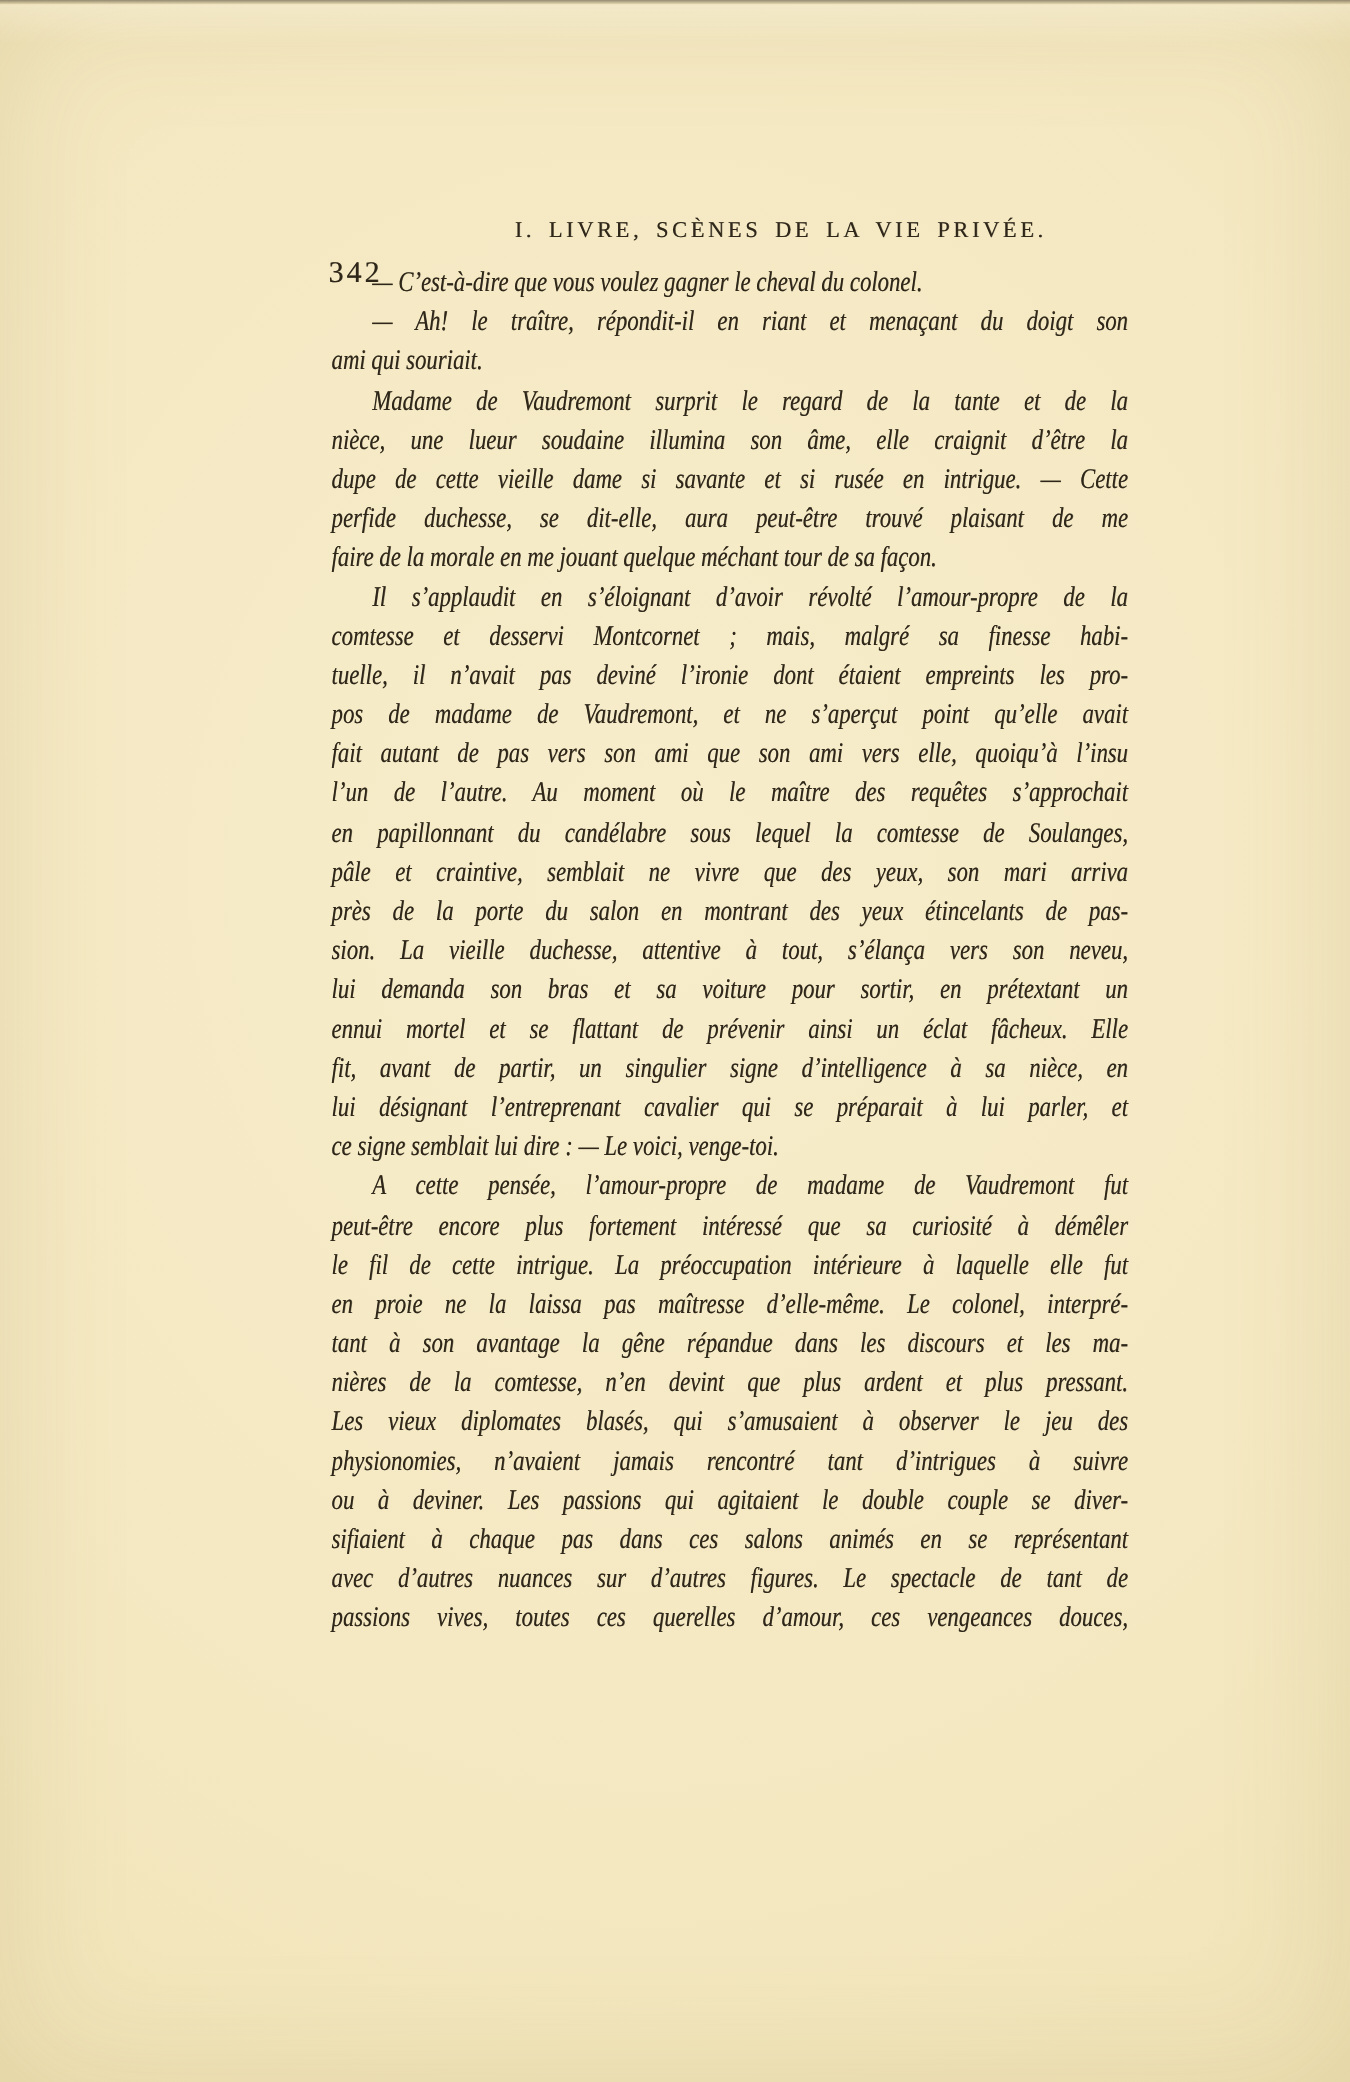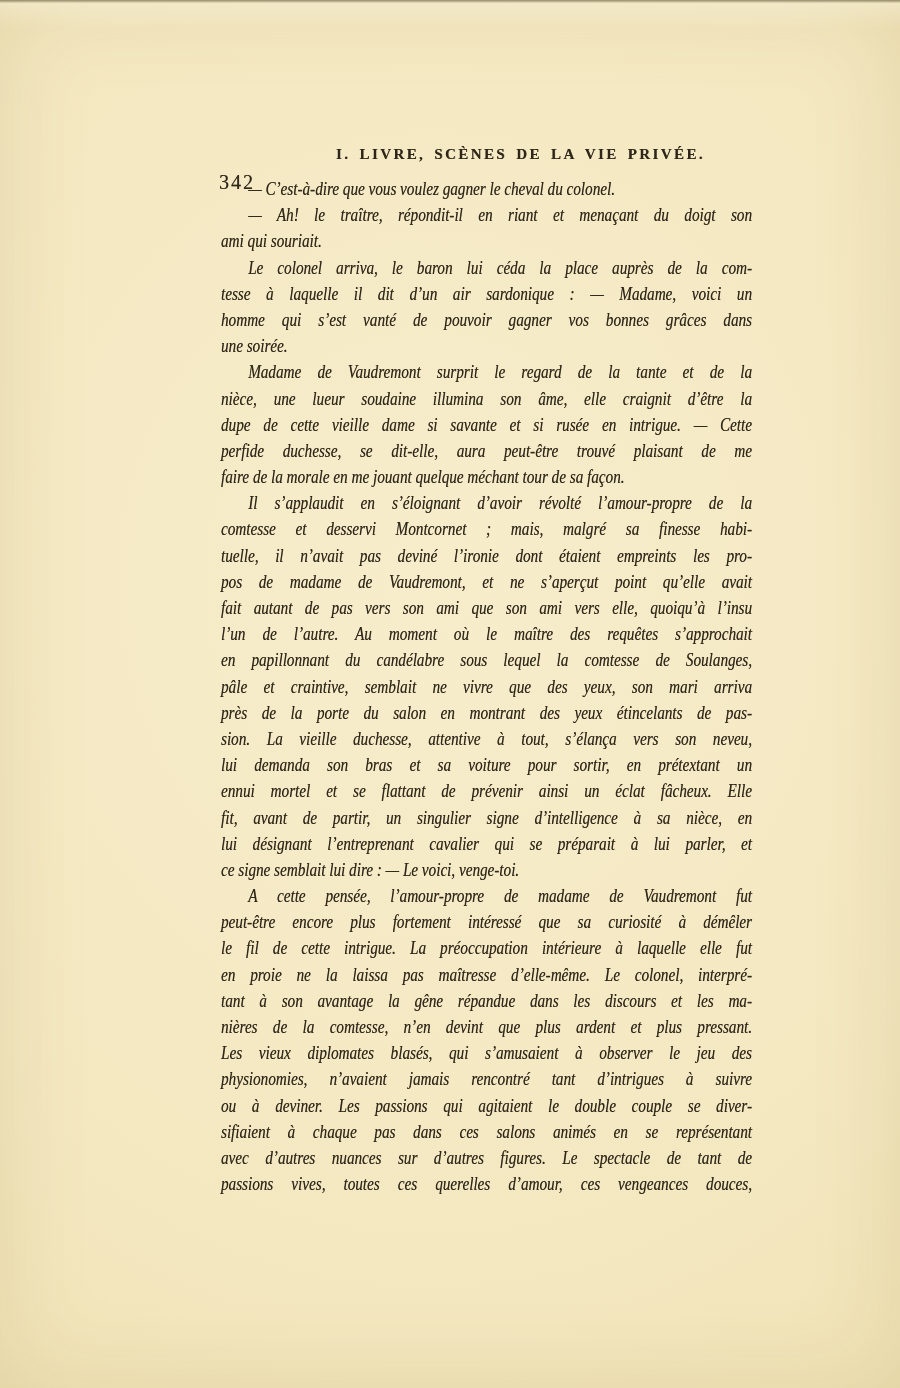--- a/index.html
+++ b/index.html
@@ -34,21 +34,21 @@
     position: absolute; top: 146px; left: 219px; width: 531px; height: 24px;
   }
   .page-number {
     position: absolute; left: 0; top: 1px;
     font-size: 20px; letter-spacing: 2px;
     text-shadow: 0.3px 0 0 rgba(46, 38, 25, 0.55);
     margin-top: 24px;
   }
   .running-title {
     display: block; text-align: center; padding-left: 72px;
-    font-size: 15px; font-weight: bold;
+    font-size: 15px; font-weight: normal;
     letter-spacing: 2.4px; word-spacing: 3px;
     text-shadow: 0.3px 0 0 rgba(46, 38, 25, 0.5);
   }
   .text-block {
     position: absolute; left: 221px; top: 176px; width: 531px; font-style: italic;
   }
   .para { margin: 0; padding: 0; }
   .line {
     display: block;
     width: 665px;              
@@ -71,26 +71,20 @@
     <span class="page-number">342</span>
     <span class="running-title">I. LIVRE, SCÈNES DE LA VIE PRIVÉE.</span>
   </div>
   <div class="text-block">
       <div class="para">
         <div class="line first lastline">— C’est-à-dire que vous voulez gagner le cheval du colonel.</div>
       </div>
       <div class="para">
         <div class="line first">— Ah! le traître, répondit-il en riant et menaçant du doigt son</div>
         <div class="line lastline">ami qui souriait.</div>
-      </div>
-      <div class="para">
-        <div class="line first">Le colonel arriva, le baron lui céda la place auprès de la com-</div>
-        <div class="line">tesse à laquelle il dit d’un air sardonique : — Madame, voici un</div>
-        <div class="line">homme qui s’est vanté de pouvoir gagner vos bonnes grâces dans</div>
-        <div class="line lastline">une soirée.</div>
       </div>
       <div class="para">
         <div class="line first">Madame de Vaudremont surprit le regard de la tante et de la</div>
         <div class="line">nièce, une lueur soudaine illumina son âme, elle craignit d’être la</div>
         <div class="line">dupe de cette vieille dame si savante et si rusée en intrigue. — Cette</div>
         <div class="line">perfide duchesse, se dit-elle, aura peut-être trouvé plaisant de me</div>
         <div class="line lastline">faire de la morale en me jouant quelque méchant tour de sa façon.</div>
       </div>
       <div class="para">
         <div class="line first">Il s’applaudit en s’éloignant d’avoir révolté l’amour-propre de la</div>

